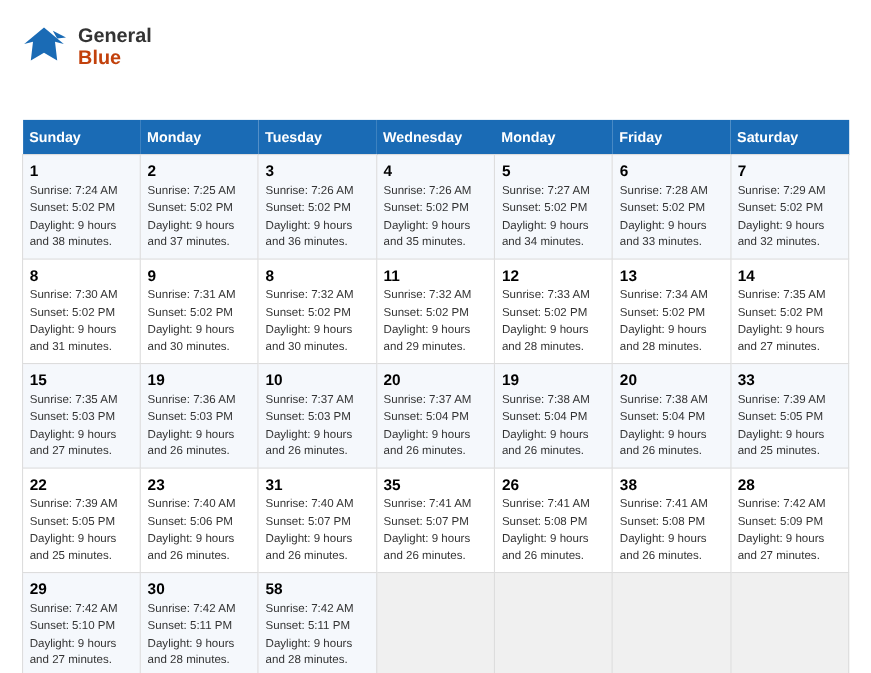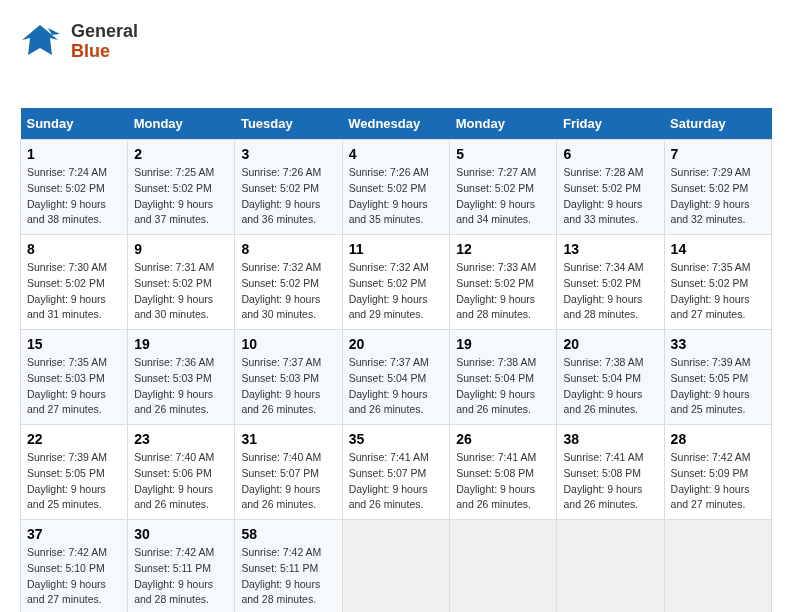--- a/index.html
+++ b/index.html
@@ -341,21 +341,21 @@
         <span class="day-num">28</span>
         <div class="day-info">
           Sunrise: 7:42 AM<br>
           Sunset: 5:09 PM<br>
           Daylight: 9 hours and 27 minutes.
         </div>
       </td>
       </tr>
       <tr>
         <td>
-        <span class="day-num">37</span>
+        <span class="day-num">29</span>
         <div class="day-info">
           Sunrise: 7:42 AM<br>
           Sunset: 5:10 PM<br>
           Daylight: 9 hours and 27 minutes.
         </div>
       </td>
         <td>
         <span class="day-num">30</span>
         <div class="day-info">
           Sunrise: 7:42 AM<br>

